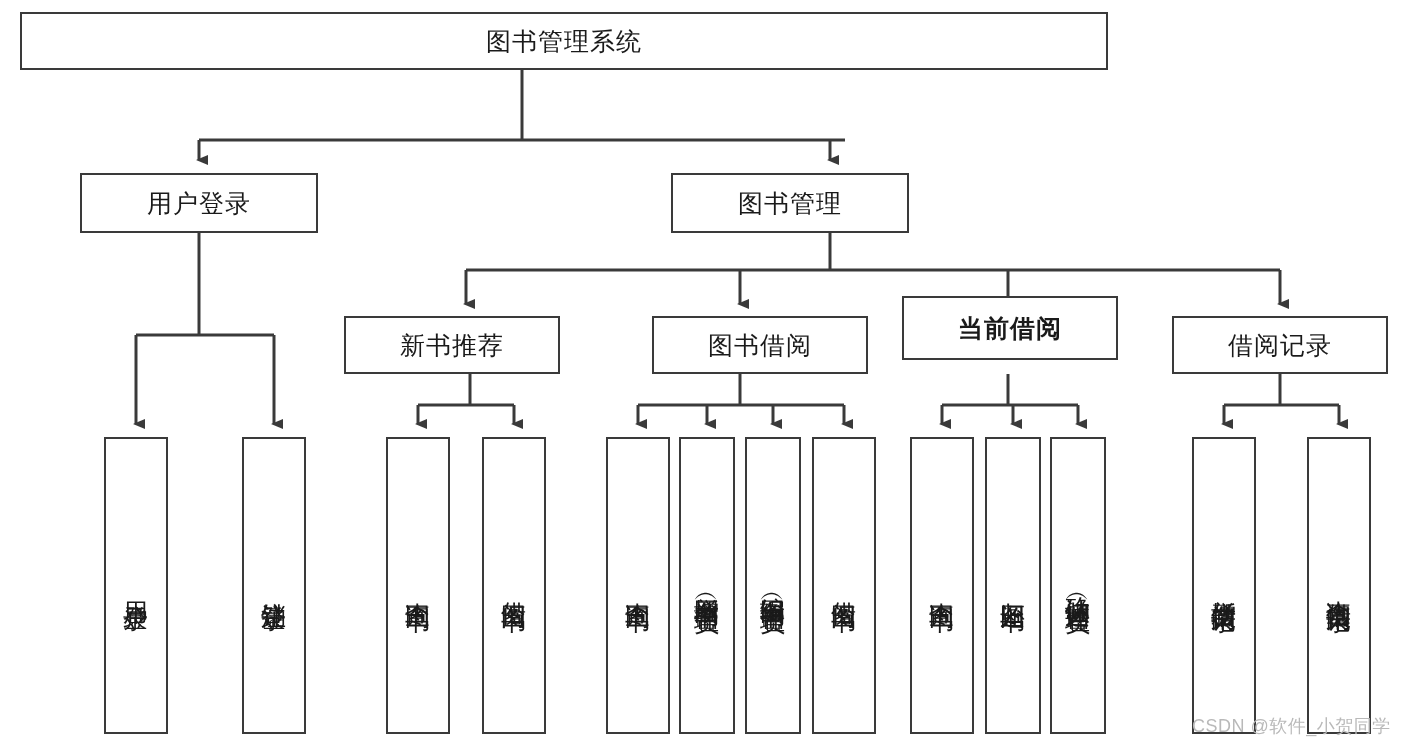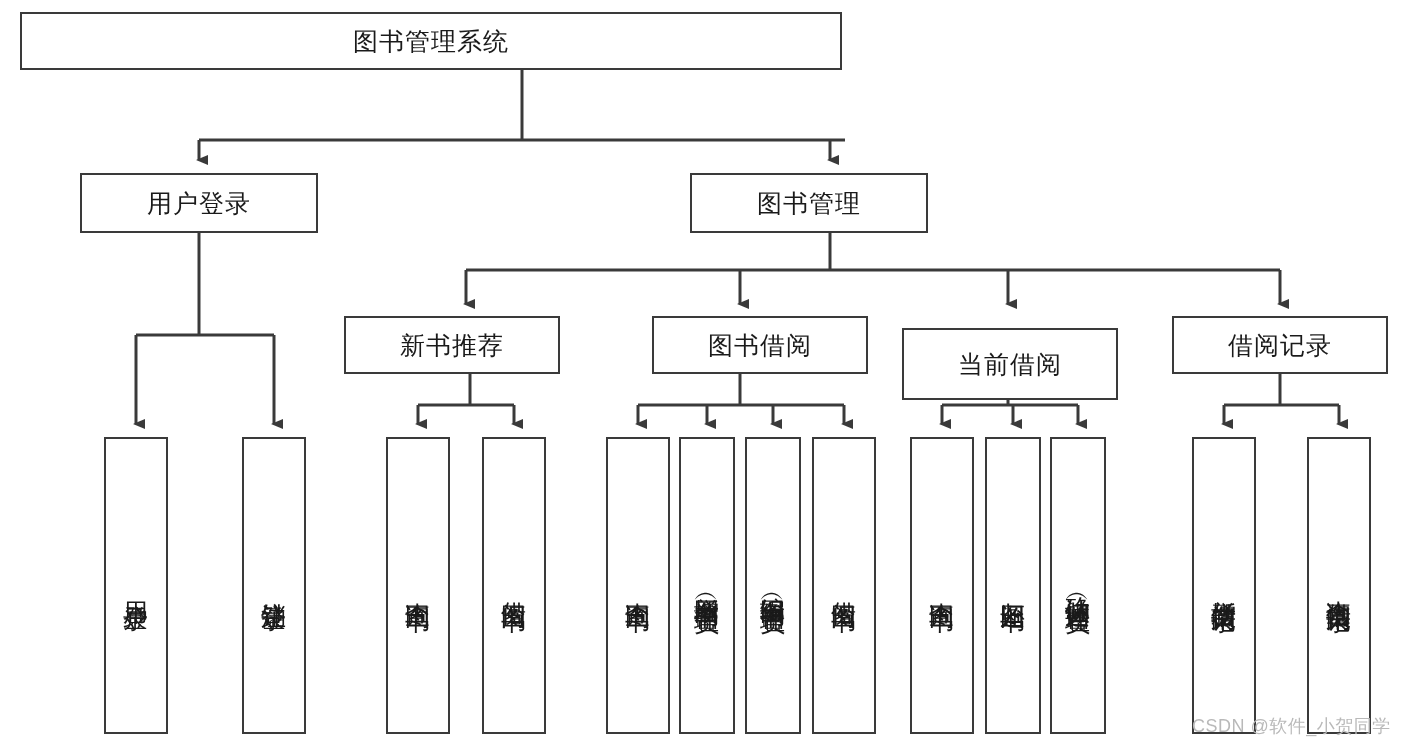--- a/index.html
+++ b/index.html
@@ -110,38 +110,38 @@
       <path d="M1013,405 L1013,424" marker-end="url(#arrow)"></path>
       <path d="M1078,405 L1078,424" marker-end="url(#arrow)"></path>
 
       <path d="M1280,374 L1280,405"></path>
       <path d="M1224,405 L1339,405"></path>
       <path d="M1224,405 L1224,424" marker-end="url(#arrow)"></path>
       <path d="M1339,405 L1339,424" marker-end="url(#arrow)"></path>
     </g>
   </svg>
 
-  <div class="node horiz" style="left: 20px; top: 12px; width: 822px; height: 58px;">
+  <div class="node horiz" style="left: 20px; top: 12px; width: 1088px; height: 58px;">
     <span>图书管理系统</span>
   </div>
 
   <div class="node horiz" style="left: 80px; top: 173px; width: 238px; height: 60px;">
     <span>用户登录</span>
   </div>
-  <div class="node horiz" style="left: 690px; top: 173px; width: 238px; height: 60px;">
+  <div class="node horiz" style="left: 671px; top: 173px; width: 238px; height: 60px;">
     <span>图书管理</span>
   </div>
 
   <div class="node horiz" style="left: 344px; top: 316px; width: 216px; height: 58px;">
     <span>新书推荐</span>
   </div>
   <div class="node horiz" style="left: 652px; top: 316px; width: 216px; height: 58px;">
     <span>图书借阅</span>
   </div>
-  <div class="node horiz" style="left: 902px; top: 328px; width: 216px; height: 72px;">
+  <div class="node horiz" style="left: 902px; top: 296px; width: 216px; height: 64px; font-weight: bold;">
     <span>当前借阅</span>
   </div>
   <div class="node horiz" style="left: 1172px; top: 316px; width: 216px; height: 58px;">
     <span>借阅记录</span>
   </div>
 
   <div class="node vert" style="left: 104px; top: 437px; width: 64px; height: 297px;">
     <span class="vlabel">用户登录</span>
   </div>
   <div class="node vert" style="left: 242px; top: 437px; width: 64px; height: 297px;">

